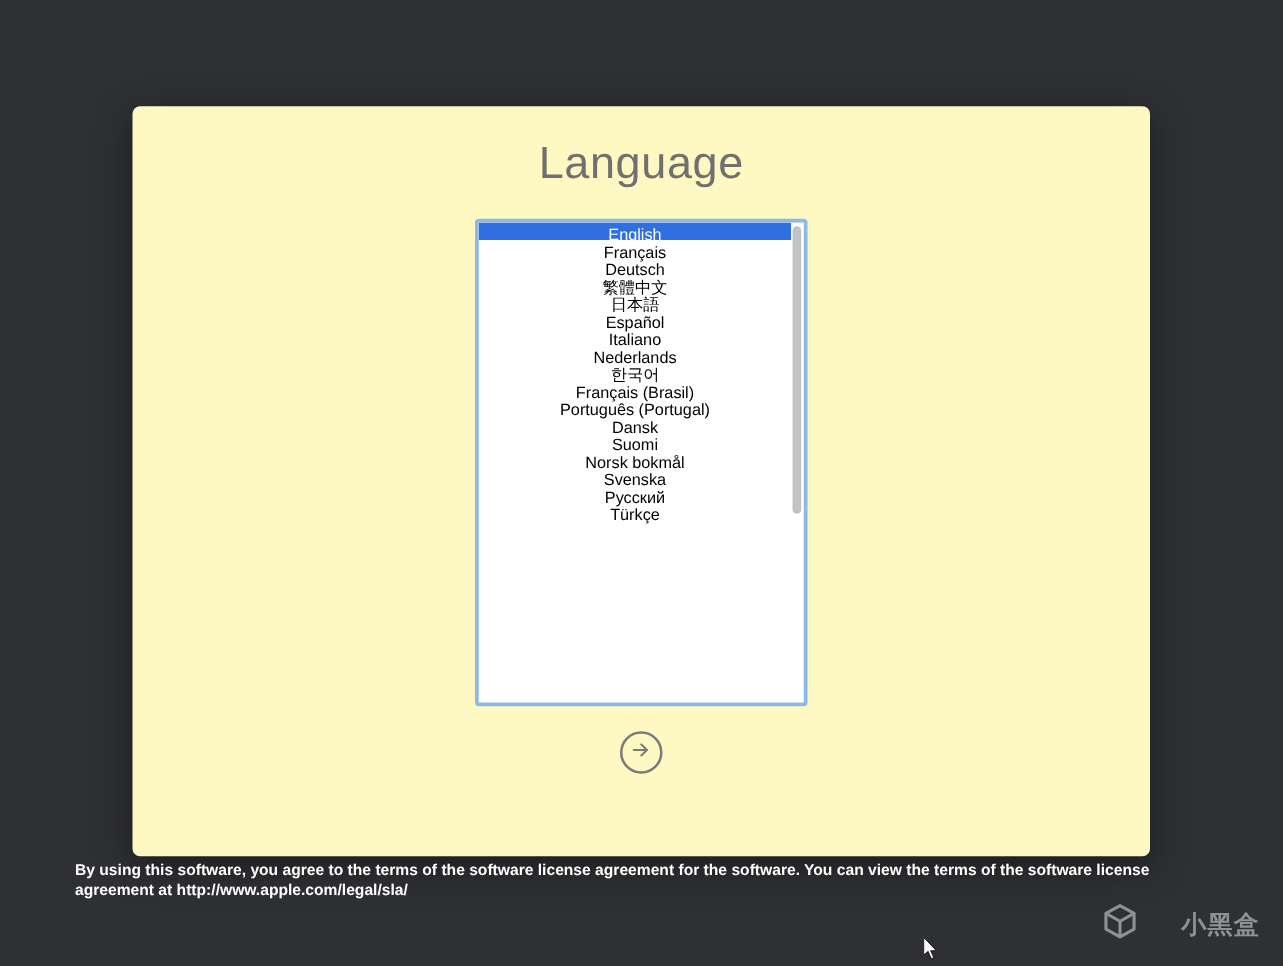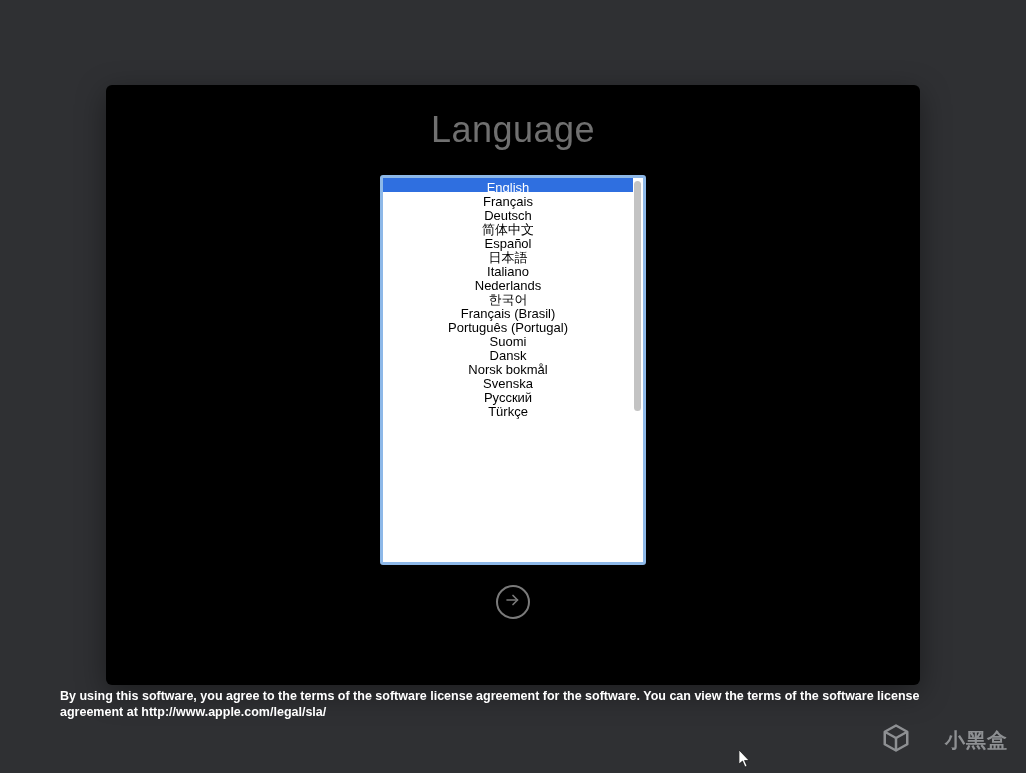--- a/index.html
+++ b/index.html
@@ -10,21 +10,21 @@
       font-family: -apple-system, "Helvetica Neue", Helvetica, Arial, sans-serif;
       overflow: hidden;
       position: relative;
     }
     .panel {
       position: absolute;
       top: 85px;
       left: 106px;
       width: 814px;
       height: 600px;
-      background: #000000;
+      background: #fef9c3;
       border-radius: 6px;
       box-shadow: 0 8px 30px rgba(0,0,0,.4);
       display: flex;
       flex-direction: column;
       align-items: center;
     }
     .title {
       font-size: 36px;
       font-weight: 400;
       color: #707070;
@@ -112,30 +112,30 @@
 <body>
 
 <div class="panel">
   <div class="title">Language</div>
 
   <div class="listbox-wrap">
     <div class="listbox" id="listbox">
         <div class="lang-item selected">English</div>
         <div class="lang-item">Français</div>
         <div class="lang-item">Deutsch</div>
-        <div class="lang-item">简体中文</div>
+        <div class="lang-item">繁體中文</div>
+        <div class="lang-item">日本語</div>
         <div class="lang-item">Español</div>
-        <div class="lang-item">日本語</div>
         <div class="lang-item">Italiano</div>
         <div class="lang-item">Nederlands</div>
         <div class="lang-item">한국어</div>
         <div class="lang-item">Français (Brasil)</div>
         <div class="lang-item">Português (Portugal)</div>
+        <div class="lang-item">Dansk</div>
         <div class="lang-item">Suomi</div>
-        <div class="lang-item">Dansk</div>
         <div class="lang-item">Norsk bokmål</div>
         <div class="lang-item">Svenska</div>
         <div class="lang-item">Русский</div>
         <div class="lang-item">Türkçe</div>
       </div>
     <div class="scrollbar-track"></div>
   </div>
 
   <div class="next-btn">
     <span>

